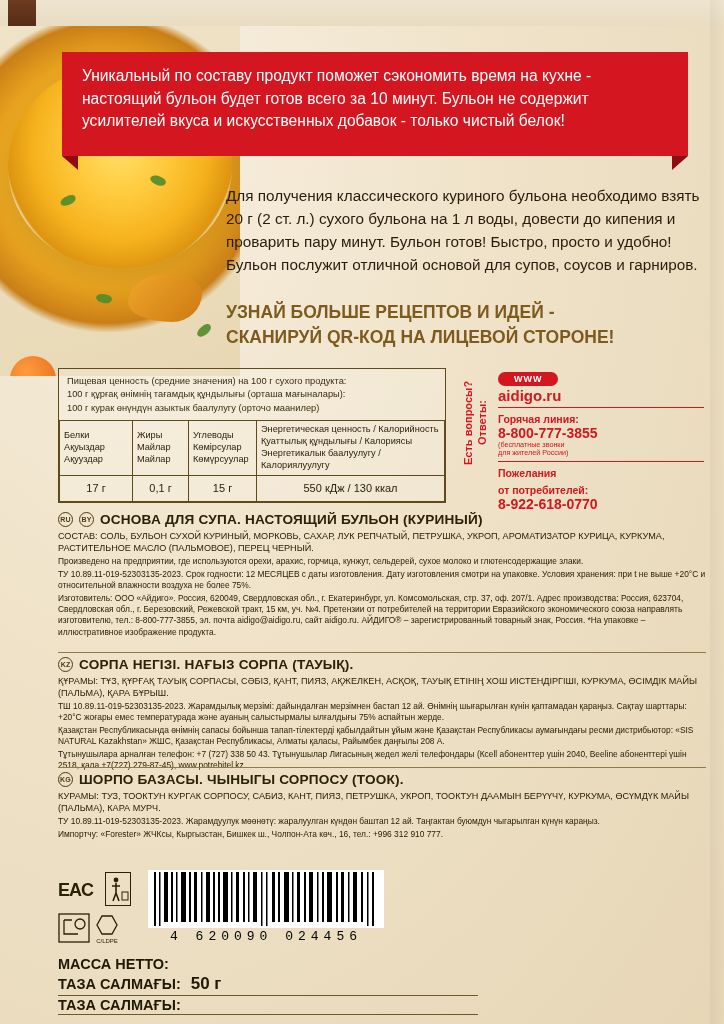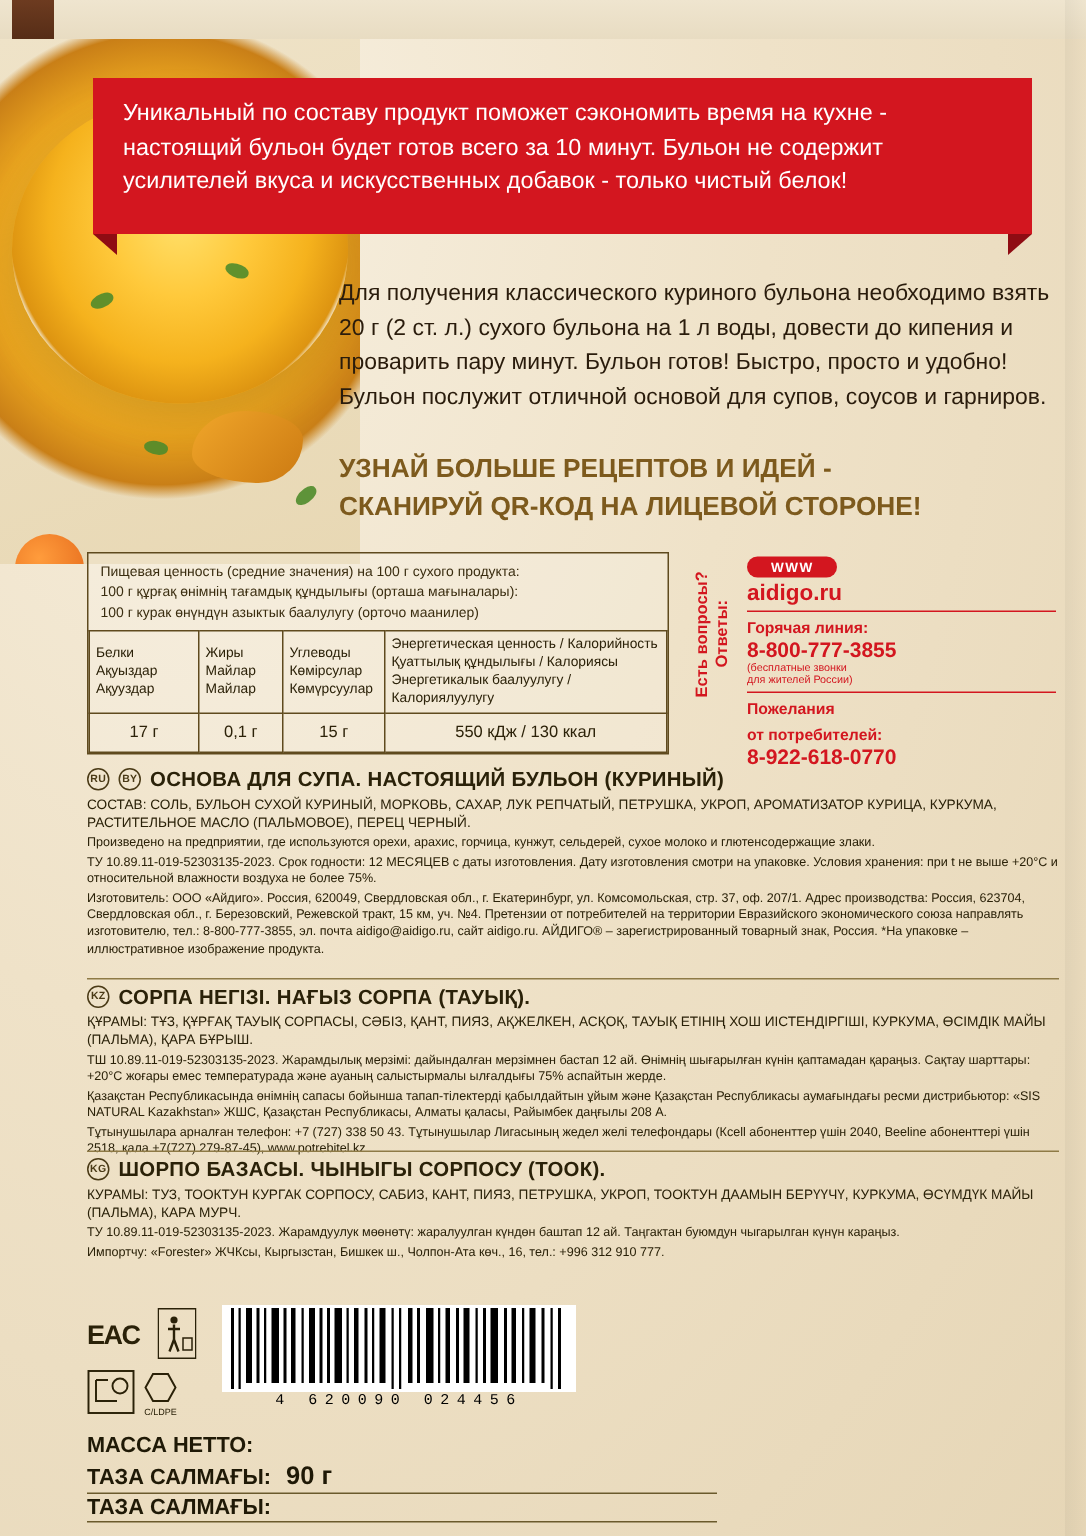--- a/index.html
+++ b/index.html
@@ -126,21 +126,21 @@
   .sec p { margin: 0 0 2px 0; font-size: 8.4px; line-height: 1.32; }
   .sec p.lead { font-size: 9.1px; }
   .rule { border-top: 1px solid #8e7a46; margin: 5px 0 4px 0; }
 
   
   .eac { position:absolute; left:58px; top:880px; font-size:18px; font-weight:bold; color:#2a2108; letter-spacing:-1px;}
   .man-icon { position:absolute; left:105px; top:872px; width:26px; height:34px; }
   .recyc { position:absolute; left:58px; top:912px; width:80px; height:34px; }
   .barcode { position:absolute; left:148px; top:870px; width:236px; height:76px; }
   .barcode .bars { height: 58px; width:100%; display:flex; gap:0; }
-  .barcode .num { text-align:center; font-size:10px; letter-spacing:5px; font-family:"Liberation Mono", monospace; margin-top:1px;}
+  .barcode .num { text-align:center; font-size:13px; letter-spacing:5px; font-family:"Liberation Mono", monospace; margin-top:1px;}
 
   
   .mass { position:absolute; left:58px; top:955px; width:420px; }
   .mass .row { display:flex; align-items:baseline; gap:10px; font-size:14.5px; font-weight:bold; color:#1f1906; padding:1px 0; }
   .mass .row .val { font-size:17px; }
   .mass .line { border-top:1px solid #6a5a2c; }
   .tear-right {
     position:absolute; right:0; top:0; width:14px; height:1024px;
     background: linear-gradient(90deg, rgba(0,0,0,0.04), rgba(0,0,0,0.0));
   }
@@ -329,21 +329,21 @@
     </svg>
     <div class="num">4 620090 024456</div>
   </div>
 
   <div class="mass">
     <div class="row">
       <span>МАССА НЕТТО:</span>
     </div>
     <div class="row">
       <span>ТАЗА САЛМАҒЫ:</span>
-      <span class="val">90 г</span>
+      <span class="val">50 г</span>
     </div>
     <div class="line"></div>
     <div class="row">
       <span>ТАЗА САЛМАҒЫ:</span>
     </div>
     <div class="line"></div>
   </div>
 
   <div class="tear-right"></div>
 </div>

